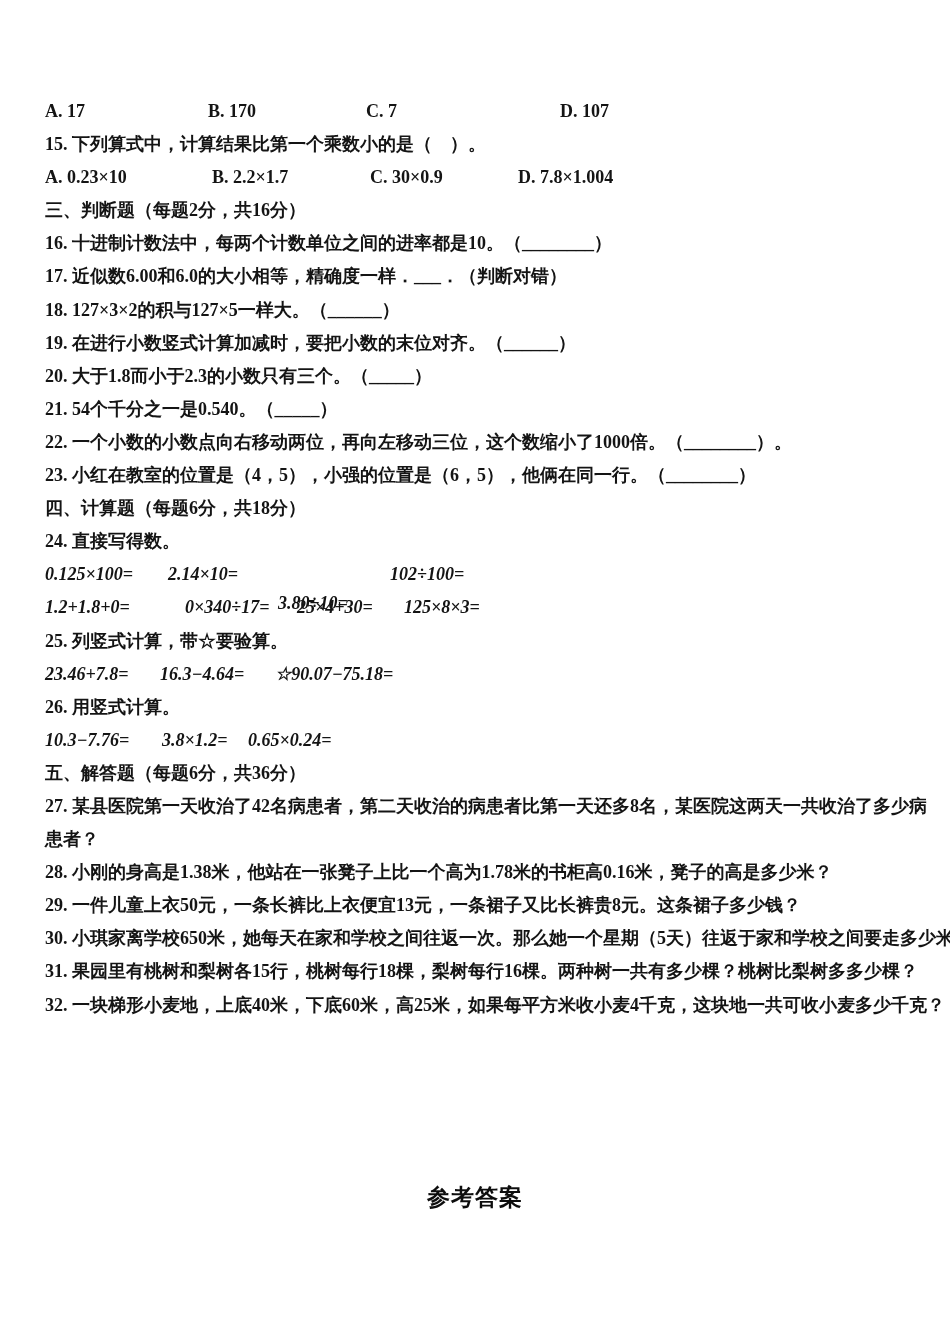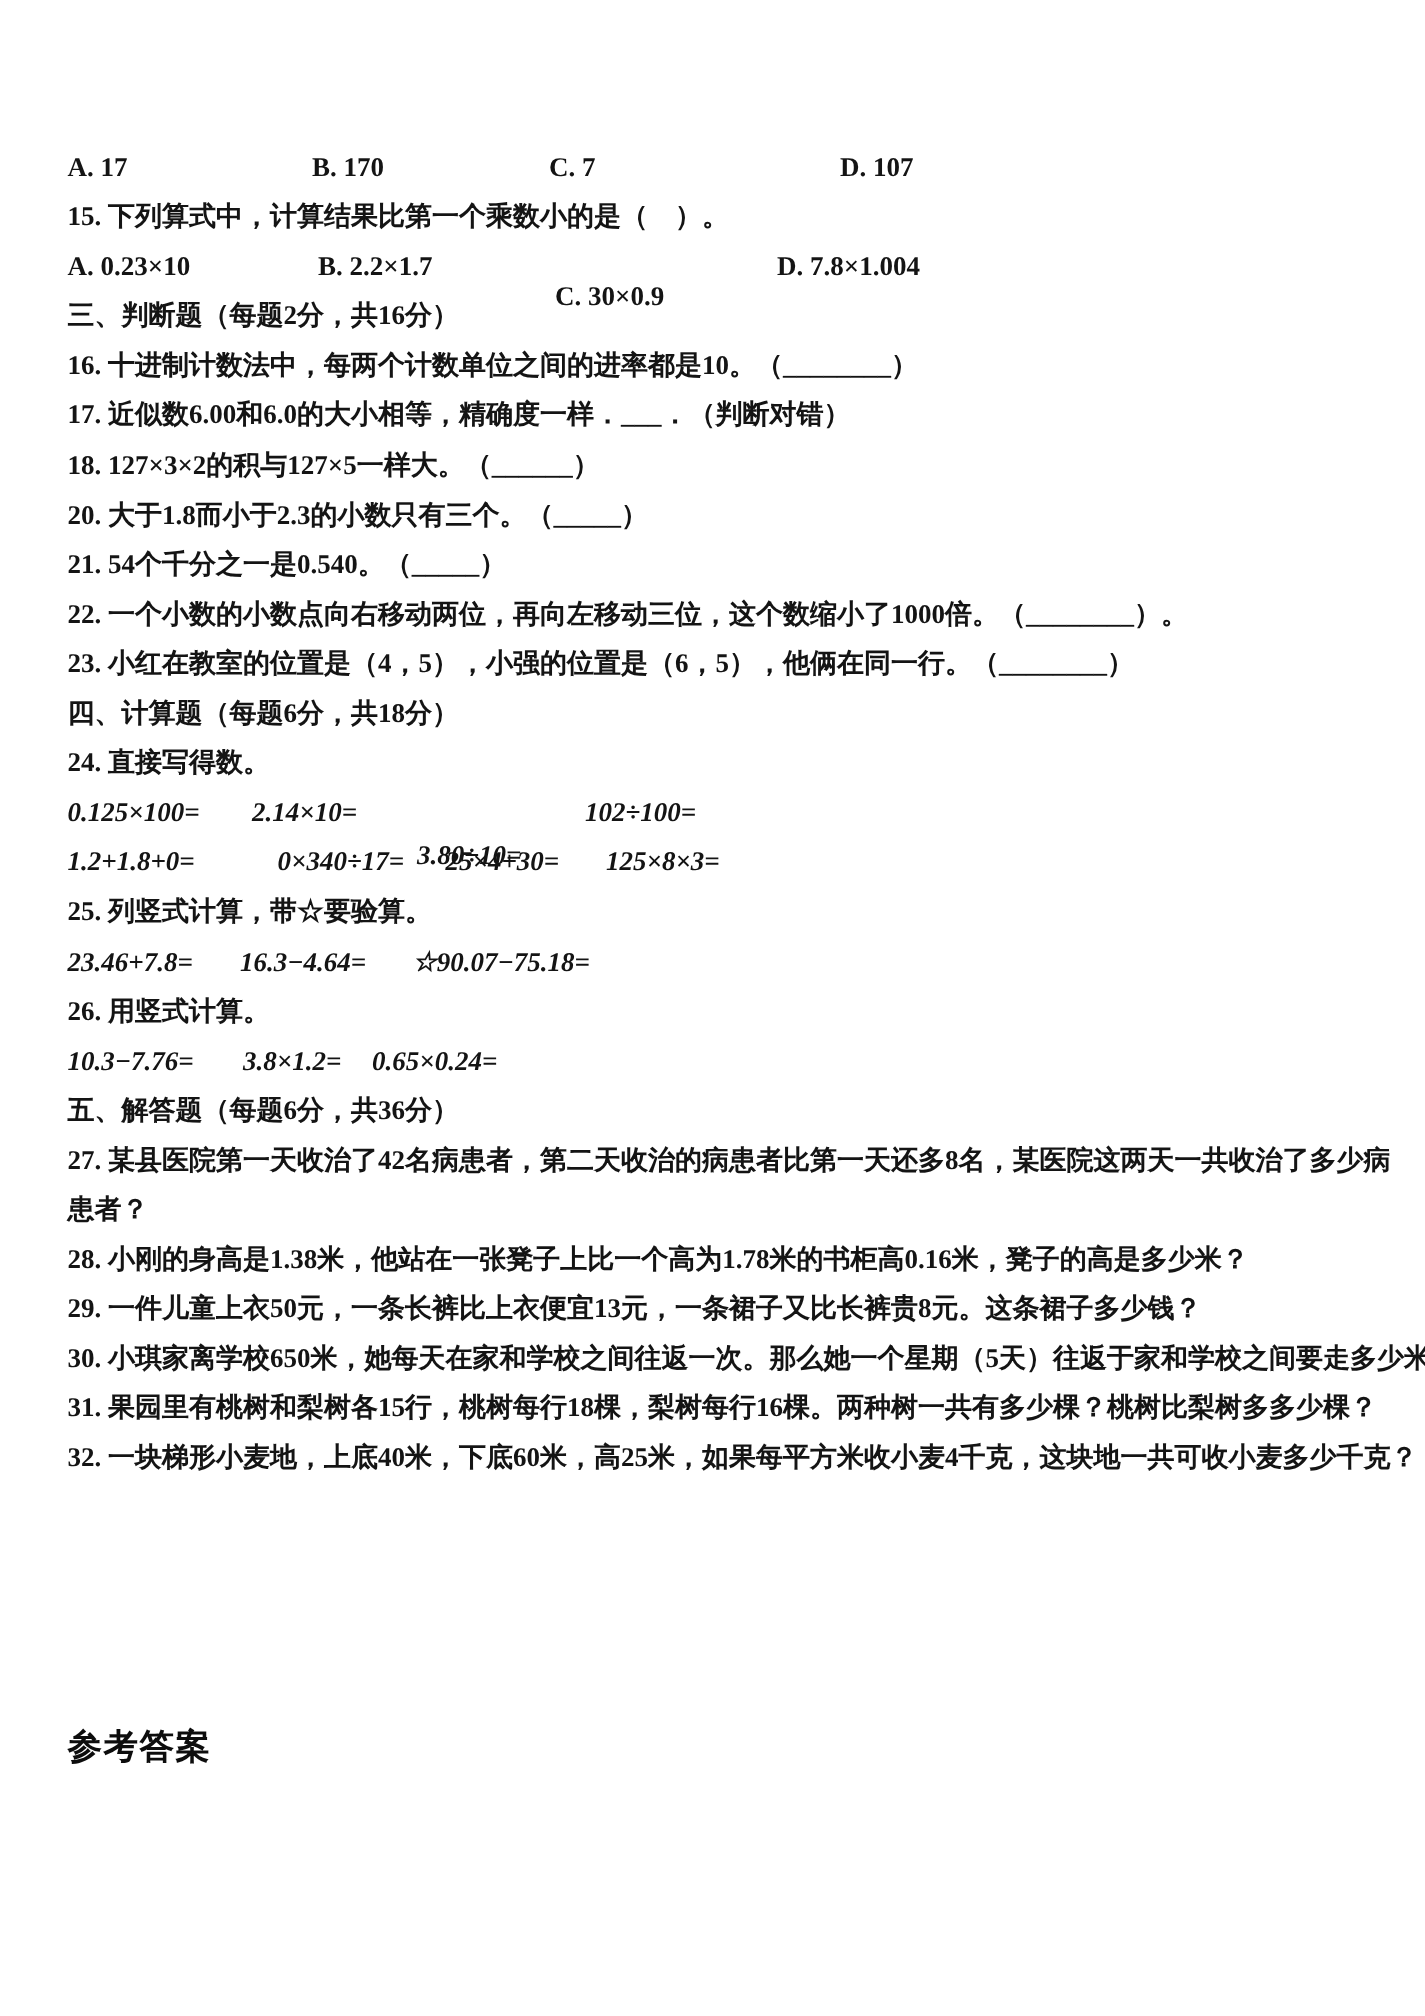--- a/index.html
+++ b/index.html
@@ -16,35 +16,36 @@
     height: 33.1px; line-height: 33.1px;
     font-size: 18px;
     white-space: nowrap;
   }
   .opts { display: flex; }
   .opts14 > span:nth-child(1) { width: 163px; }
   .opts14 > span:nth-child(2) { width: 158px; }
   .opts14 > span:nth-child(3) { width: 194px; }
   .opts15 > span:nth-child(1) { width: 167px; }
   .opts15 > span:nth-child(2) { width: 158px; }
-  .opts15 > span:nth-child(3) { width: 148px; margin-top: 20px; }
+  .opts15 > span:nth-child(3) { width: 148px; }
   .eqs { display: flex; font-style: italic; }
   .eqs24a > span:nth-child(1) { width: 123px; }
   .eqs24a > span:nth-child(2) { width: 110px; }
   .eqs24a > span:nth-child(3) { width: 112px; margin-top: 29px; }
   .eqs24b > span:nth-child(1) { width: 140px; }
   .eqs24b > span:nth-child(2) { width: 112px; }
   .eqs24b > span:nth-child(3) { width: 107px; }
   .eqs25 > span:nth-child(1) { width: 115px; }
   .eqs25 > span:nth-child(2) { width: 115px; }
   .eqs26 > span:nth-child(1) { width: 117px; }
   .eqs26 > span:nth-child(2) { width: 86px; }
   .answer-title {
     margin-top: 158px;
     height: 34px; line-height: 34px;
+    text-align: center;
     font-family: "Liberation Sans", "DejaVu Sans", sans-serif;
     font-size: 23px; font-weight: 700;
     letter-spacing: 1px;
     color: #0d0d0d;
   }
 </style>
 </head>
 <body>
 
 <div class="page">
@@ -62,20 +63,21 @@
     <span>A. 0.23×10</span>
     <span>B. 2.2×1.7</span>
     <span>C. 30×0.9</span>
     <span>D. 7.8×1.004</span>
   </div>
 
   <div class="ln">三、判断题（每题2分，共16分）</div>
   <div class="ln">16. 十进制计数法中，每两个计数单位之间的进率都是10。（________）</div>
   <div class="ln">17. 近似数6.00和6.0的大小相等，精确度一样．___．（判断对错）</div>
   <div class="ln">18. 127×3×2的积与127×5一样大。（______）</div>
+  <div class="ln">19. 在进行小数竖式计算加减时，要把小数的末位对齐。（______）</div>
   <div class="ln">20. 大于1.8而小于2.3的小数只有三个。（_____）</div>
   <div class="ln">21. 54个千分之一是0.540。（_____）</div>
   <div class="ln">22. 一个小数的小数点向右移动两位，再向左移动三位，这个数缩小了1000倍。（________）。</div>
   <div class="ln">23. 小红在教室的位置是（4，5），小强的位置是（6，5），他俩在同一行。（________）</div>
 
   <div class="ln">四、计算题（每题6分，共18分）</div>
   <div class="ln">24. 直接写得数。</div>
   <div class="ln eqs eqs24a">
     <span>0.125×100=</span>
     <span>2.14×10=</span>

